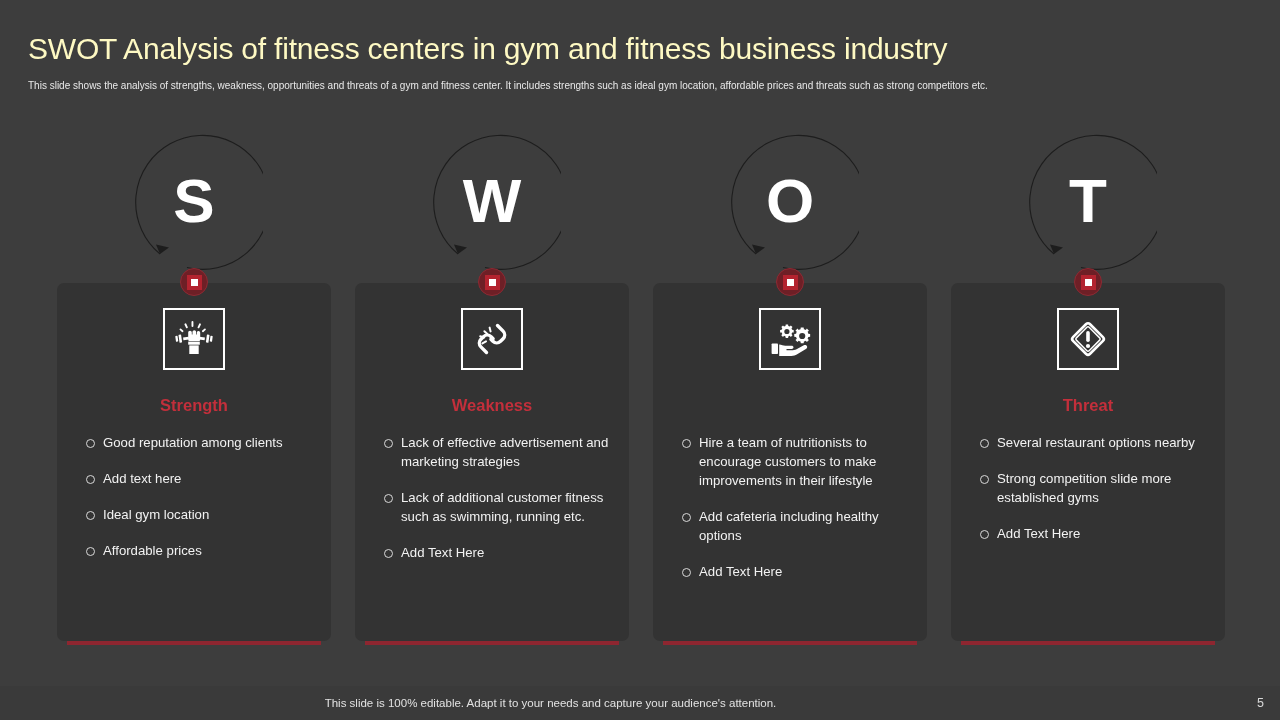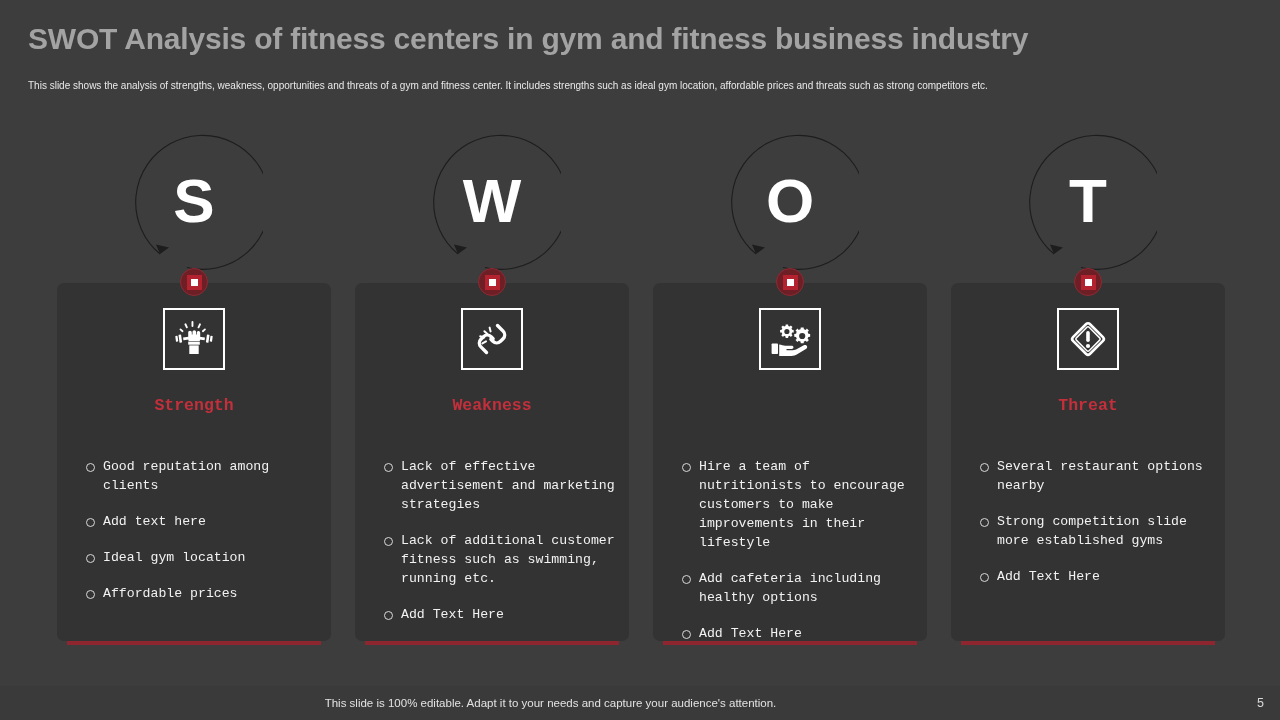--- a/index.html
+++ b/index.html
@@ -6,23 +6,23 @@
   html,body { width:1280px; height:720px; overflow:hidden; }
   body {
     background:#3d3d3d;
     font-family:"Liberation Sans", sans-serif;
     color:#ffffff;
     position:relative;
   }
 
   
   #slide-title {
-    position:absolute; left:28px; top:22px;
-    font-size:30px; font-weight:700; letter-spacing:-0.2px;
-    color:#a3a3a3; white-space:nowrap;
+    position:absolute; left:28px; top:32px;
+    font-size:30px; font-weight:400; letter-spacing:-0.2px;
+    color:#fef9c3; white-space:nowrap;
   }
   #slide-subtitle {
     position:absolute; left:28px; top:78px; width:1180px;
     font-size:10px; line-height:15px; color:#e9e9e9;
     text-align:justify; text-align-last:left;
   }
 
   
   #columns { position:absolute; left:0; top:130px; width:1280px; height:520px; }
   .swot-col { position:absolute; top:0; width:298px; height:520px; }
@@ -54,41 +54,40 @@
   .node-marker .inner {
     width:15px; height:15px; background:#b3232f;
     display:flex; align-items:center; justify-content:center;
   }
   .node-marker .dot { width:7px; height:7px; background:#ffffff; }
 
   
   .swot-card {
     position:absolute; left:12px; top:153px;
     width:274px; height:358px;
-    background:#333333; border-radius:7px;font-family:Liberation Mono, monospace;
+    background:#333333; border-radius:7px;
   }
   .card-accent {
     position:absolute; left:10px; bottom:-4px; width:254px; height:4px;
     background:#8e2630;
   }
   .icon-box {
     position:absolute; left:50%; margin-left:-31px; top:25px;
     width:62px; height:62px; border:2px solid #ffffff;
     display:flex; align-items:center; justify-content:center;
   }
   .icon-box svg { display:block; }
   .card-heading {
     position:absolute; left:0; top:113px; width:100%;
     text-align:center; font-size:16.5px; font-weight:bold;
     color:#c32f3b;
   }
   .bullets {
     position:absolute; left:22px; top:150px; right:12px;
     list-style:none;
-    margin-top:24px;
   }
   .bullets li {
     position:relative; padding-left:24px; margin-bottom:17px;
     font-size:13.2px; line-height:19px; color:#f2f2f2;
   }
   .bullets li::before {
     content:""; position:absolute; left:7px; top:6px;
     width:7px; height:7px; border:1.3px solid #d9d9d9;
     border-radius:50%;
   }

